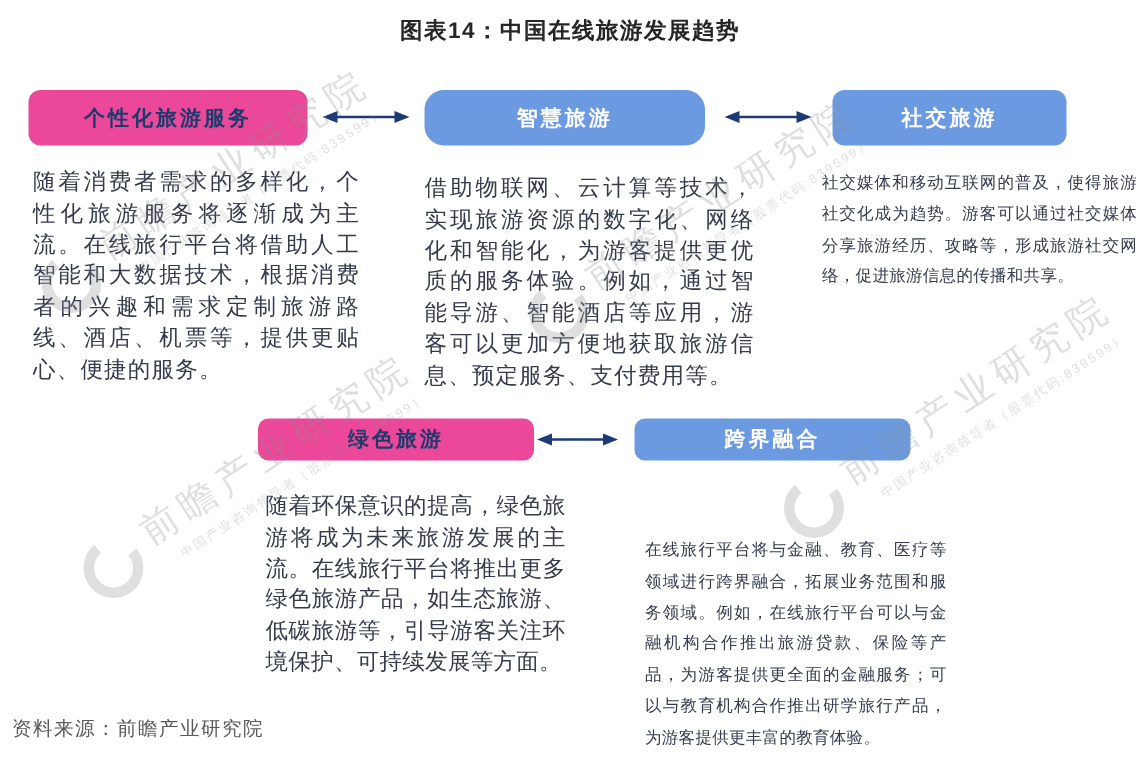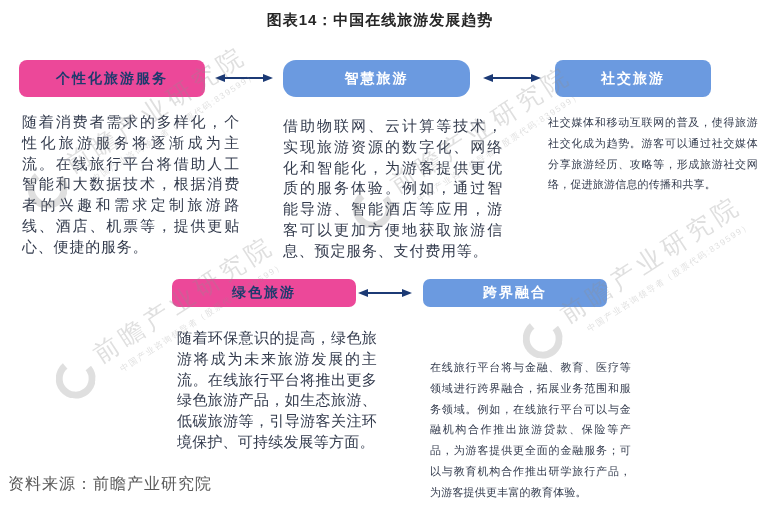--- a/index.html
+++ b/index.html
@@ -30,21 +30,21 @@
     pointer-events:none;white-space:nowrap;
   }
   .wm .ring{
     width:26px;height:26px;border:7px solid currentColor;border-radius:50%;
     border-top-color:transparent;transform:rotate(38deg);flex:0 0 auto;
   }
   .wm .col{display:flex;flex-direction:column;}
   .wm .big{font-size:25px;letter-spacing:5px;font-weight:500;}
   .wm .small{font-size:8.5px;letter-spacing:1.6px;margin-top:3px;margin-left:14px;}
   .src{
-    position:absolute;left:8px;bottom:14px;font-size:16px;color:#5a5a5a;letter-spacing:1px;margin-top:48px;
+    position:absolute;left:8px;bottom:14px;font-size:13px;color:#5a5a5a;letter-spacing:1px;margin-top:48px;
   }
   .credit{
     position:absolute;right:4px;bottom:14px;font-size:12.5px;color:#6a6a6a;letter-spacing:0.5px;
   }
 </style>
 </head>
 <body>
 
 <div class="canvas">
 

